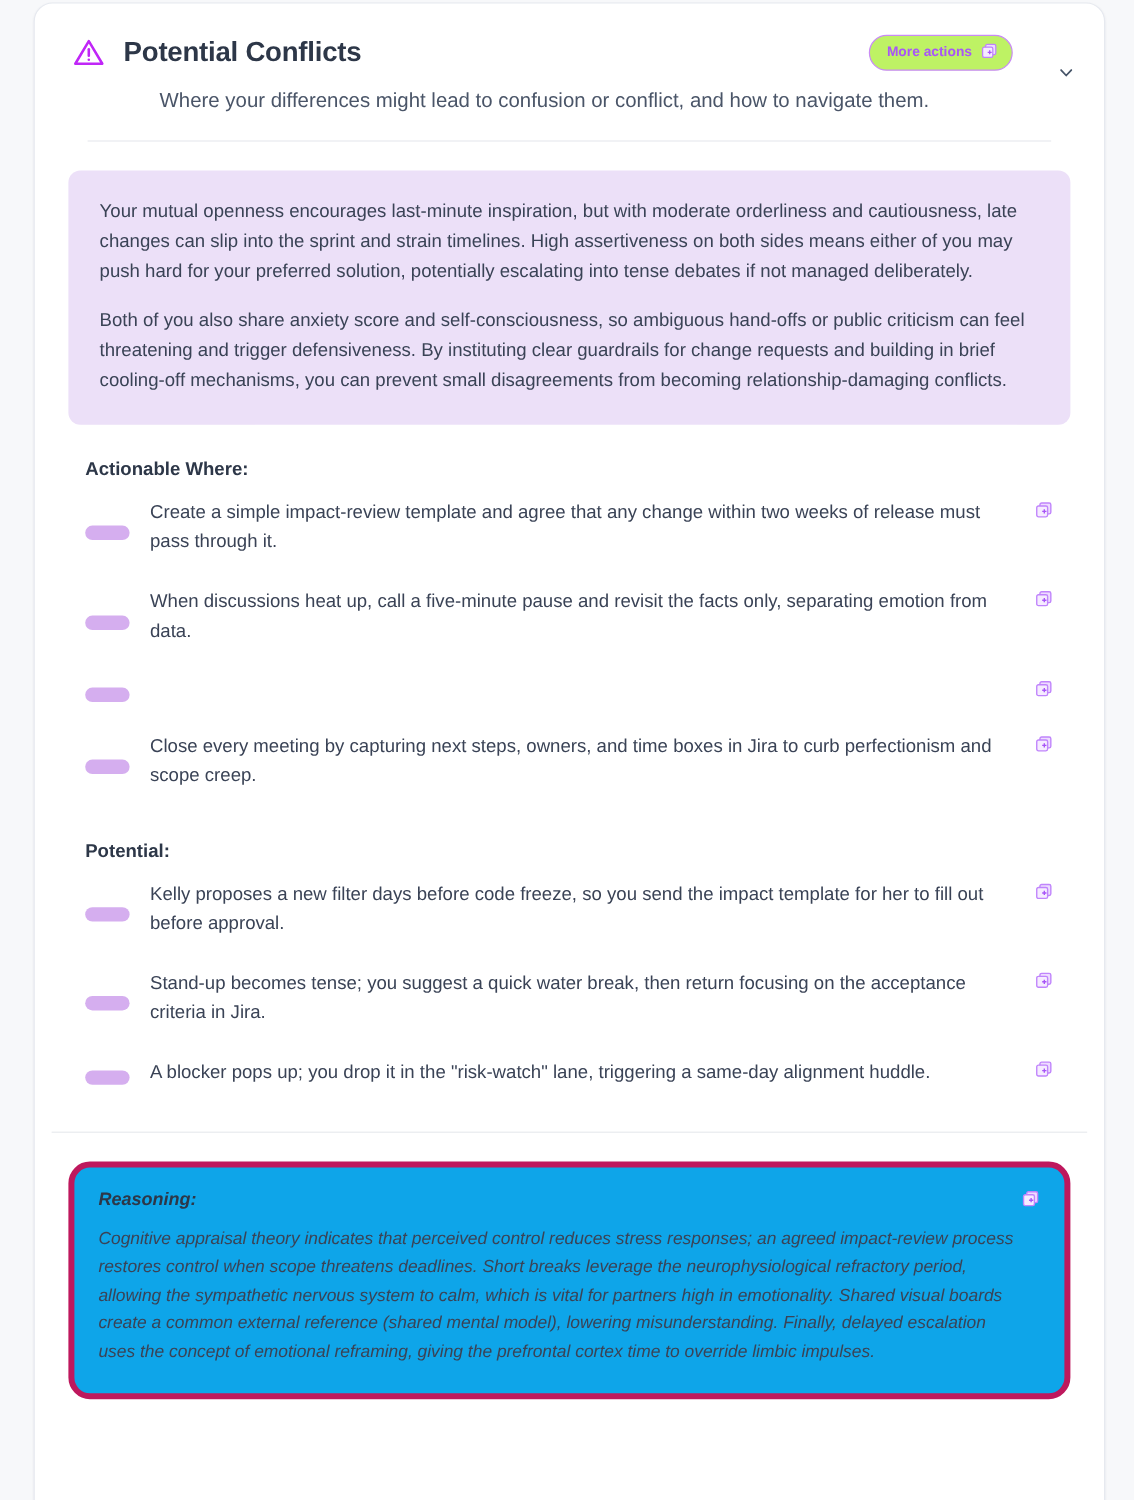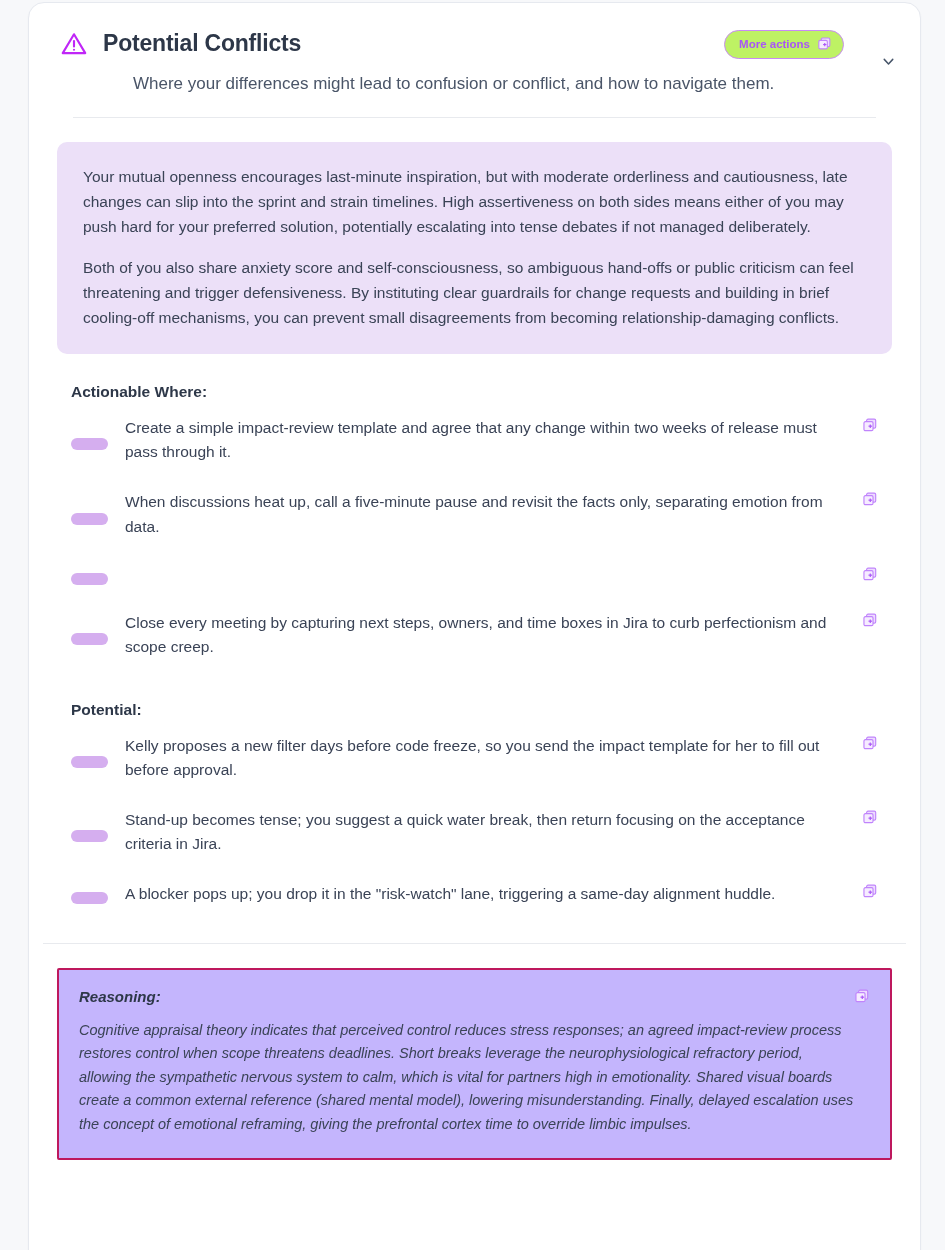--- a/index.html
+++ b/index.html
@@ -150,23 +150,23 @@
 
   
   .bottom-divider {
     margin: 24px 14px 0 14px;
     height: 1px;
     background: #e8eaee;
   }
   .reasoning-box {
     position: relative;
     margin: 24px 28px 28px 28px;
-    background: #c4b5fd;
-    border: 2px solid #be185d;
-    border-radius: 2px;
+    background: #0ea5e9;
+    border: 5px solid #be185d;
+    border-radius: 18px;
     padding: 18px 24px 22px 20px;
   }
   .reasoning-title {
     font-size: 15px;
     font-weight: bold;
     font-style: italic;
     color: #2d3748;
     margin-bottom: 14px;
   }
   .reasoning-text {

